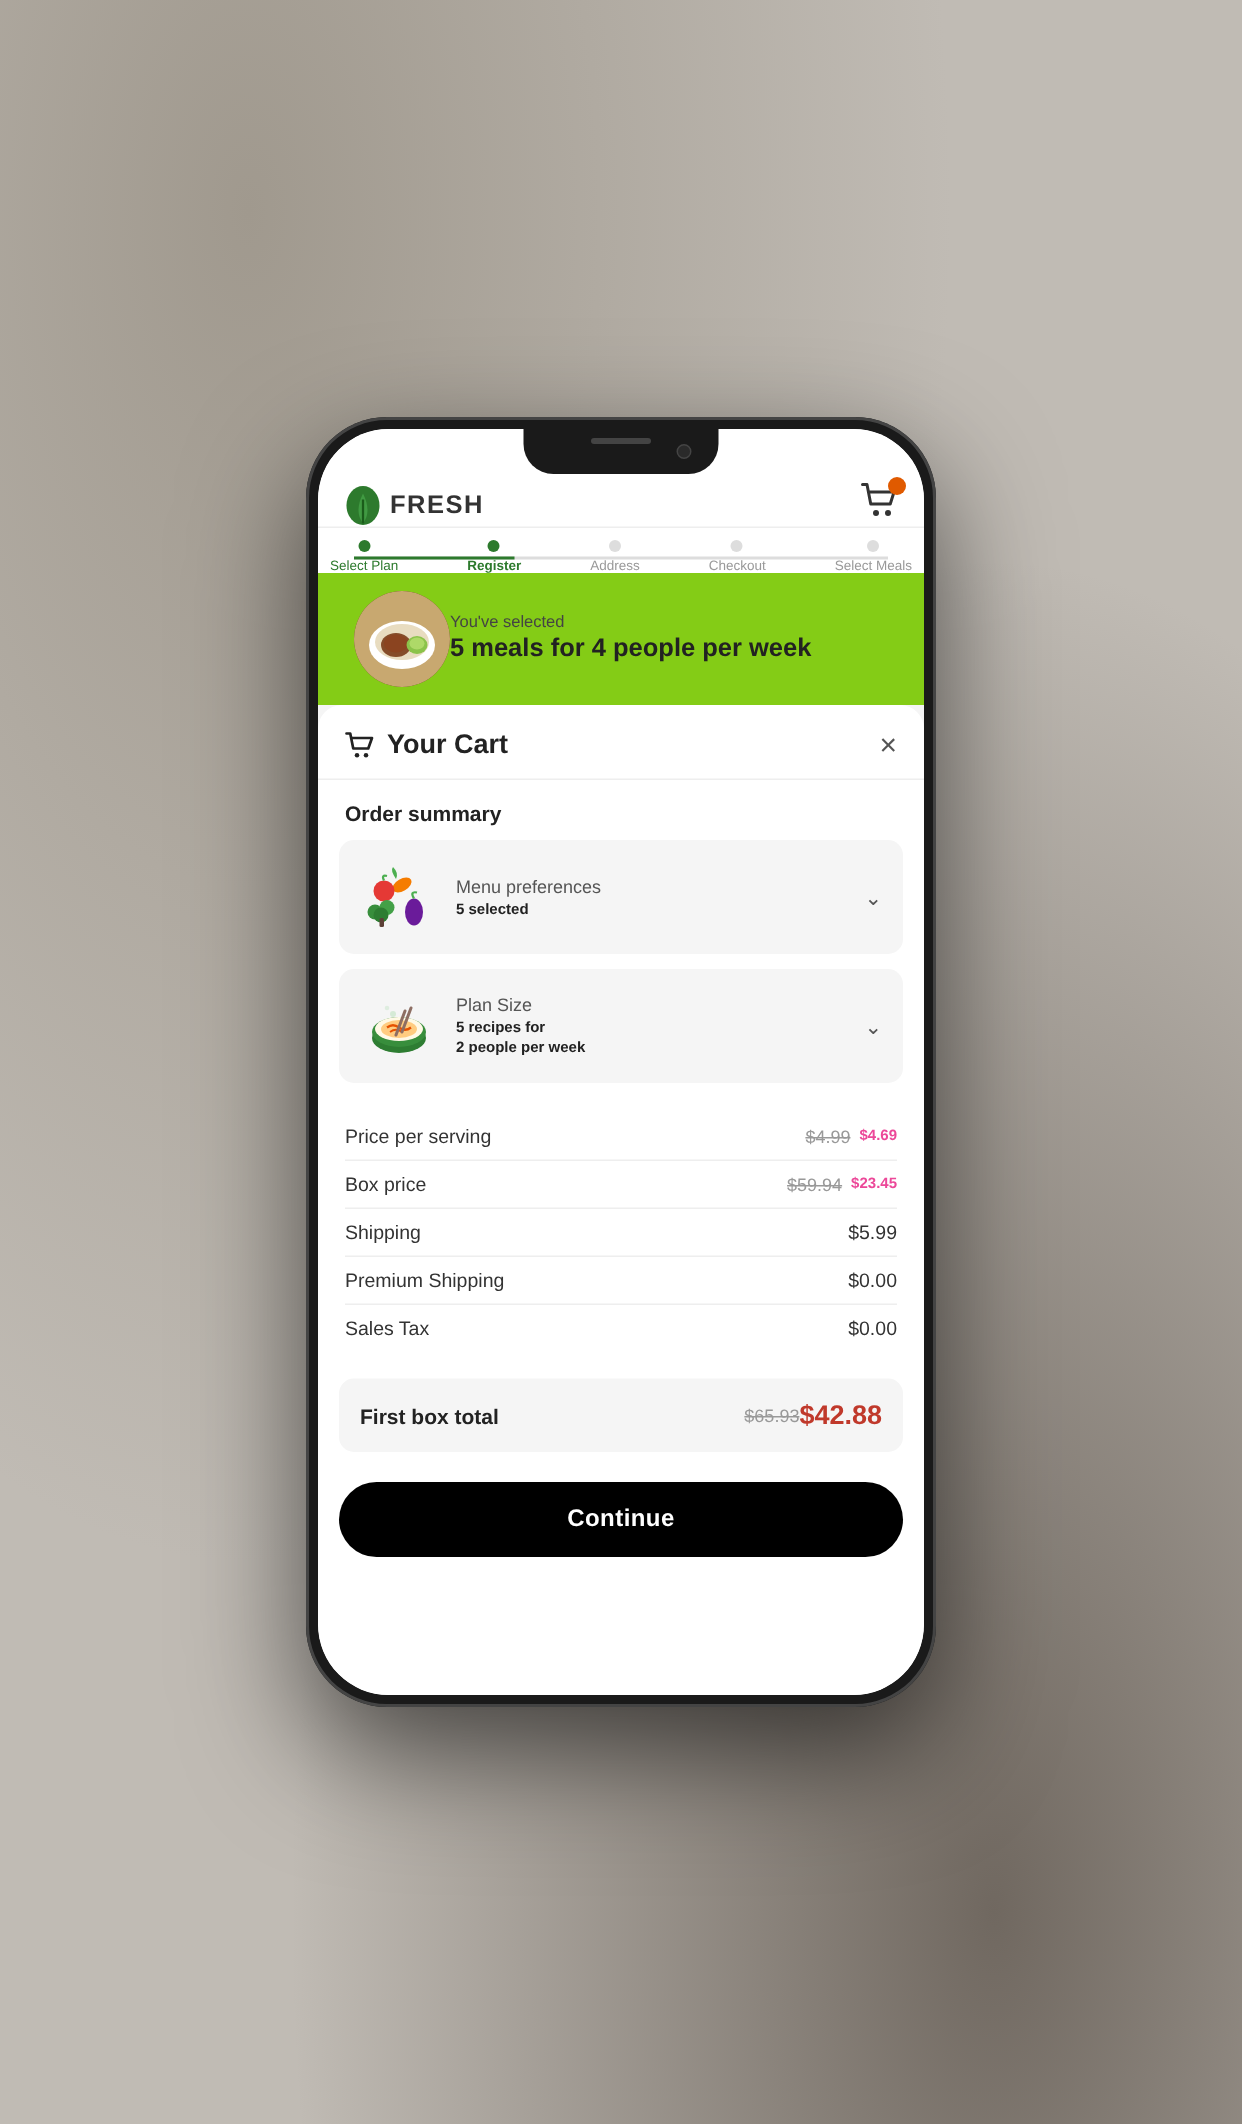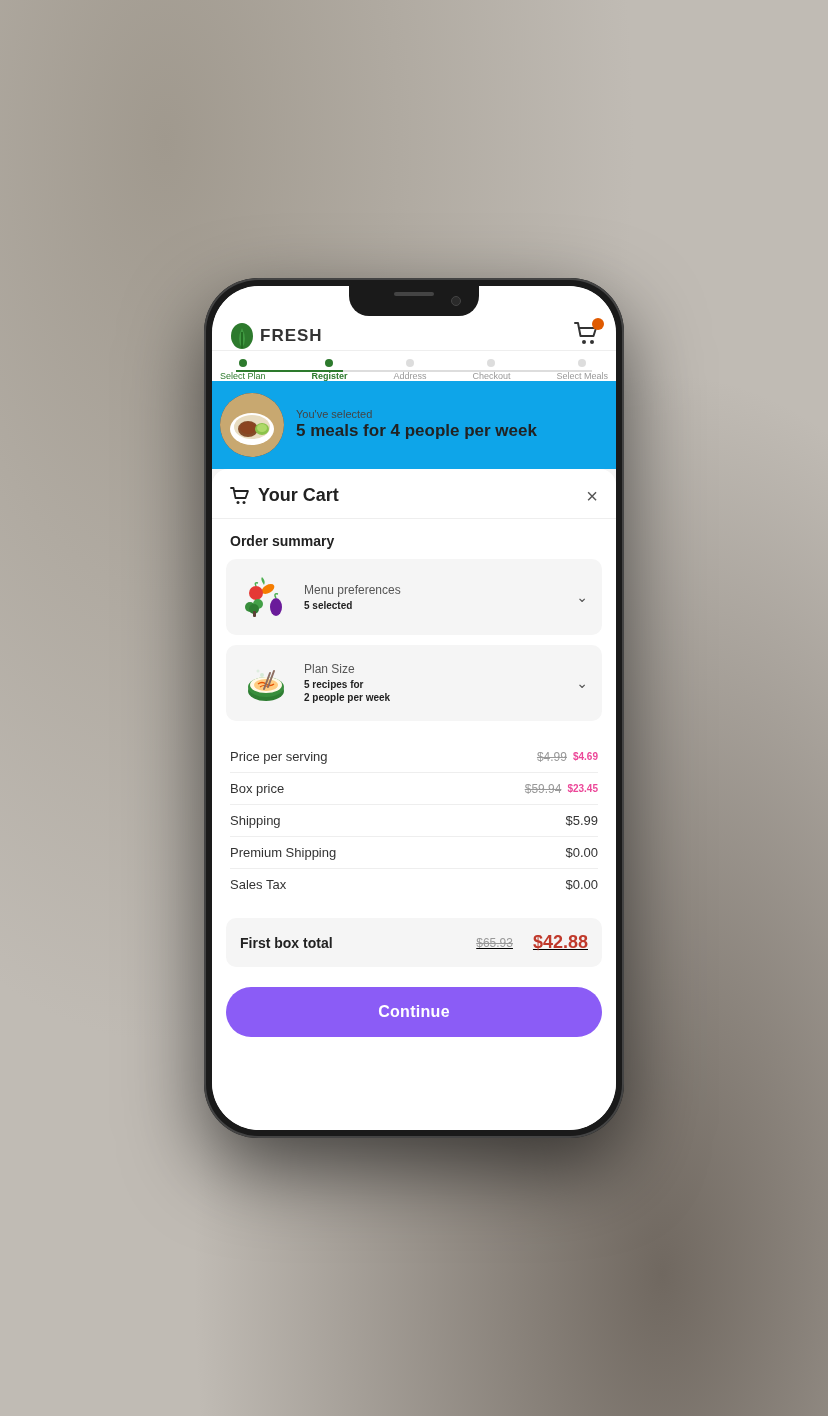--- a/index.html
+++ b/index.html
@@ -186,25 +186,24 @@
 
     .nav-step.done .nav-step-dot { background: #2d7a2d; }
     .nav-step.active .nav-step-dot { background: #2d7a2d; }
 
     .nav-step.done .nav-step-label { color: #2d7a2d; }
     .nav-step.active .nav-step-label { color: #2d7a2d; font-weight: 700; }
     .nav-step-label { color: #999; }
 
     
     .hero-banner {
-      background: #0ea5e9;
-      display: flex;
-      align-items: center;
-      padding: 12px 8px;
-      gap: 12px;
+      background: #84cc16;
+      display: flex;
+      align-items: center;
+      padding: 12px 24px;
       min-height: 80px;
     }
 
     .hero-image {
       width: 64px;
       height: 64px;
       border-radius: 50%;
       background: #8b6040;
       overflow: hidden;
       flex-shrink: 0;
@@ -373,40 +372,39 @@
 
     .total-label {
       font-size: 14px;
       font-weight: 700;
       color: #222;
     }
 
     .total-values {
       display: flex;
       align-items: center;
-      gap: 20px;
-      text-decoration: underline;
+      gap: 0;
     }
 
     .total-original {
       color: #999;
       text-decoration: line-through;
       font-size: 12px;
     }
 
     .total-discounted {
       color: #c0392b;
       font-weight: 700;
       font-size: 18px;
     }
 
     
     .continue-btn {
       margin: 12px 14px 16px;
-      background: #8b5cf6;
+      background: #000000;
       color: #fff;
       border: none;
       border-radius: 28px;
       padding: 16px;
       font-size: 16px;
       font-weight: 600;
       width: calc(100% - 28px);
       cursor: pointer;
       letter-spacing: 0.3px;
     }

